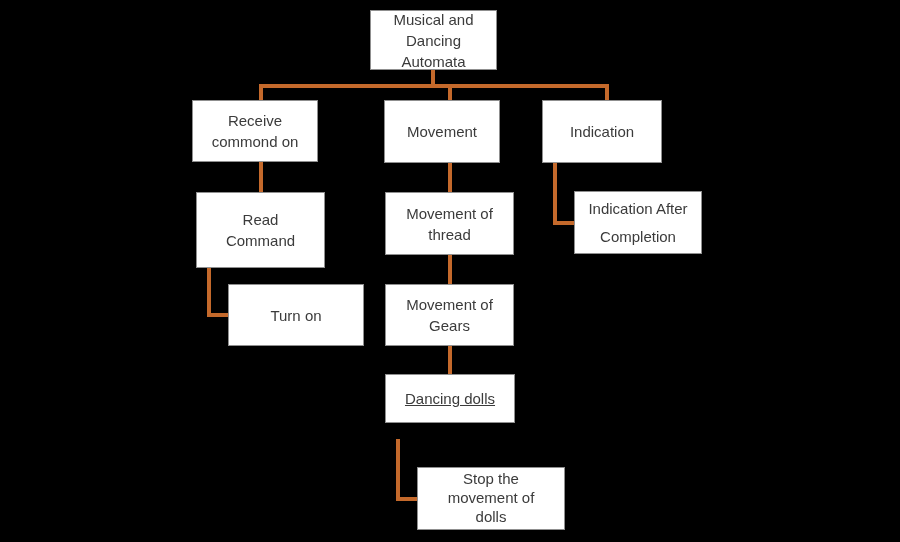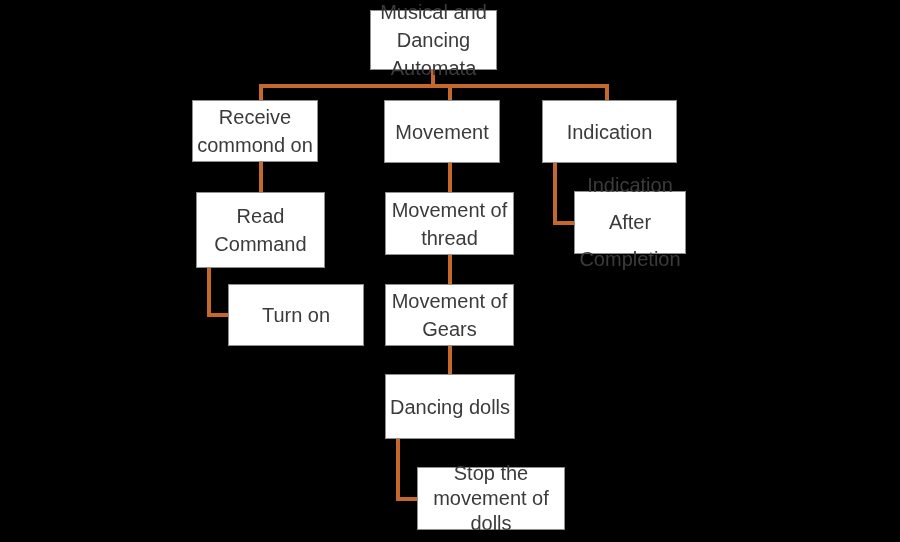--- a/index.html
+++ b/index.html
@@ -19,25 +19,25 @@
   }
   .node{
     position:absolute;
     background:var(--node-fill);
     border:1.5px solid var(--node-border);
     color:var(--node-text);
     display:flex;
     align-items:center;
     justify-content:center;
     text-align:center;
-    font-size:20px;
+    font-size:15px;
     line-height:1.4;
     white-space:pre-line;
     box-sizing:border-box;
-    padding:0;
+    padding:10px;
   }
   .node.lh-wide{line-height:1.85;}
   .node.lh-tight{line-height:1.25;}
   .connector{
     position:absolute;
     background:var(--connector);
   }
 </style>
 </head>
 <body>
@@ -65,34 +65,34 @@
 
   <div class="node" style="left:370px;top:10px;width:127px;height:60px;">Musical and
 Dancing
 Automata</div>
 
   <div class="node" style="left:192px;top:100px;width:126px;height:62px;">Receive
 commond on</div>
 
   <div class="node" style="left:384px;top:100px;width:116px;height:63px;">Movement</div>
 
-  <div class="node" style="left:542px;top:100px;width:135px;height:63px;">Indication</div>
+  <div class="node" style="left:542px;top:100px;width:120px;height:63px;">Indication</div>
 
   <div class="node" style="left:196px;top:192px;width:129px;height:76px;">Read Command</div>
 
   <div class="node" style="left:228px;top:284px;width:136px;height:62px;">Turn on</div>
 
   <div class="node" style="left:385px;top:192px;width:129px;height:63px;">Movement of
 thread</div>
 
   <div class="node" style="left:385px;top:284px;width:129px;height:62px;">Movement of
 Gears</div>
 
-  <div class="node" style="left:385px;top:374px;width:130px;height:65px;">Dancing dolls</div>
+  <div class="node" style="left:385px;top:374px;width:130px;height:49px;text-decoration:underline;">Dancing dolls</div>
 
   <div class="node lh-tight" style="left:417px;top:467px;width:148px;height:63px;">Stop the
 movement of
 dolls</div>
 
-  <div class="node lh-wide" style="left:574px;top:191px;width:112px;height:63px;">Indication After
+  <div class="node lh-wide" style="left:574px;top:191px;width:128px;height:63px;">Indication After
 Completion</div>
 
 </div>
 
 </body></html>

